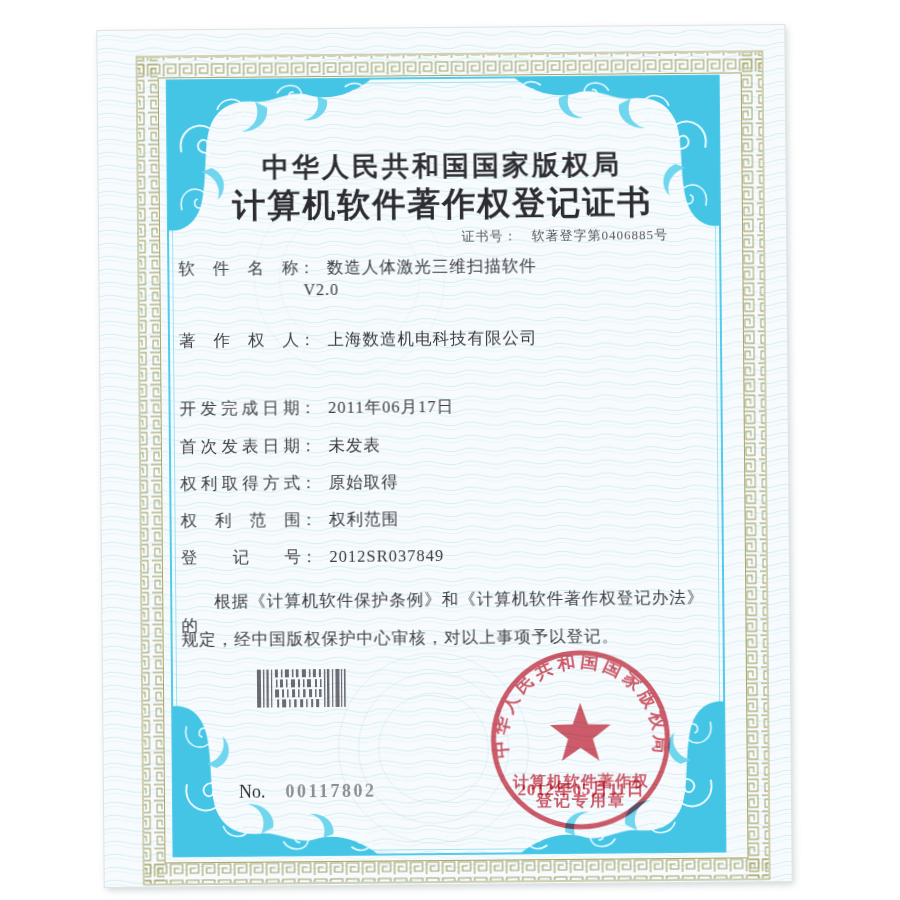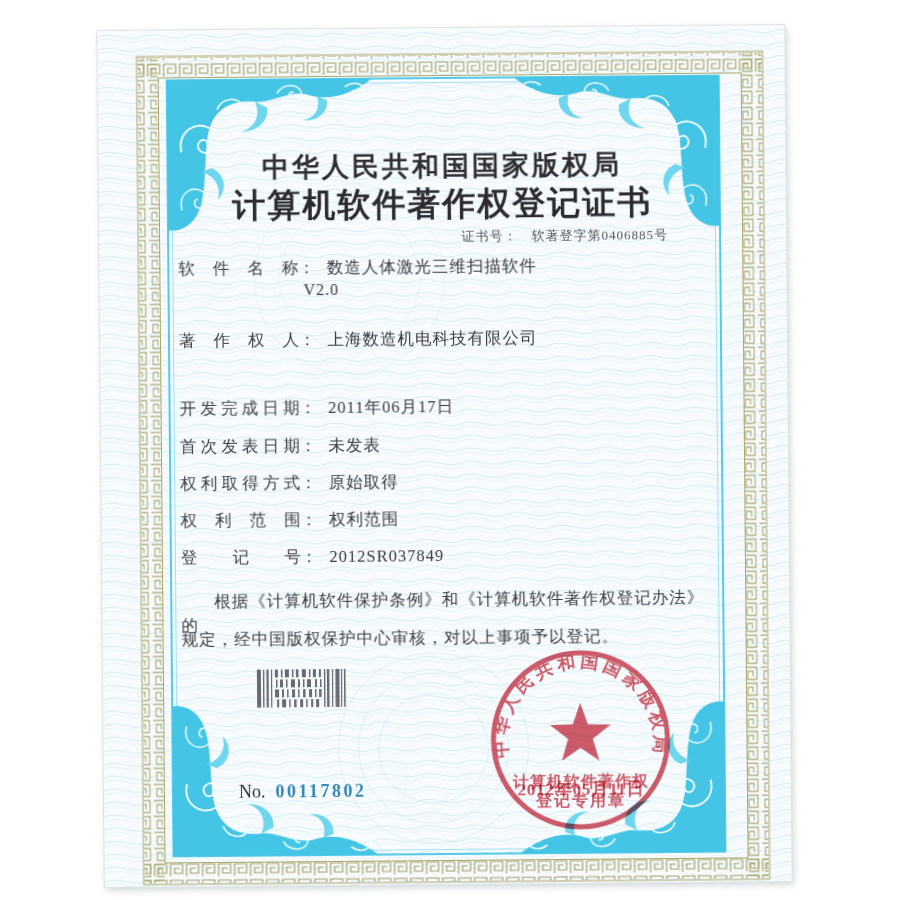--- a/index.html
+++ b/index.html
@@ -44,21 +44,21 @@
     color:#3c3c44;line-height:24px;
   }
   .statement.first{text-indent:2em;}
   .barcode-box{left:154px;top:640px;width:90px;height:38px;}
   .seal-box{left:377px;top:613px;width:200px;height:200px;z-index:3;mix-blend-mode:multiply;}
   .seal-date{
     left:405px;top:750px;width:144px;text-align:center;z-index:1;
     font-size:17.5px;color:#cd4051;letter-spacing:0.5px;font-weight:bold;opacity:.85;
   }
   .serial-line{left:135px;top:752px;font-size:18px;color:#2d2d33;z-index:2;}
-  .serial-number{color:#0369a1;letter-spacing:2.5px;margin-left:10px;font-weight:bold;opacity:.8;}
+  .serial-number{color:#737373;letter-spacing:2.5px;margin-left:20px;font-weight:bold;opacity:.8;}
 </style>
 </head>
 <body>
 
 <div class="paper">
 
   <svg class="bg-layer" viewBox="0 0 687 856" xmlns="http://www.w3.org/2000/svg">
     <defs>
       <pattern id="gkH" width="16" height="16" patternUnits="userSpaceOnUse">
         <path d="M2,14 V2 H14 V11 H6 V6 H11" fill="none" stroke="#a8a468" stroke-width="1.2"></path>

